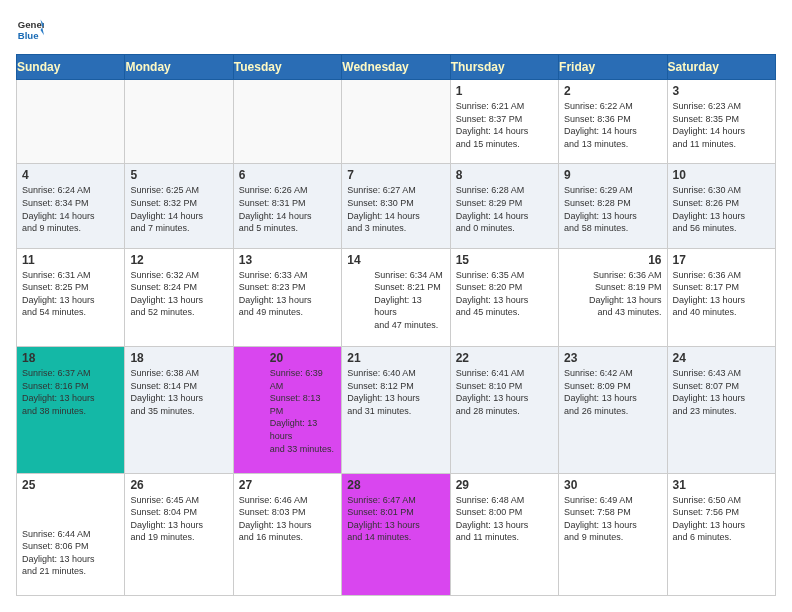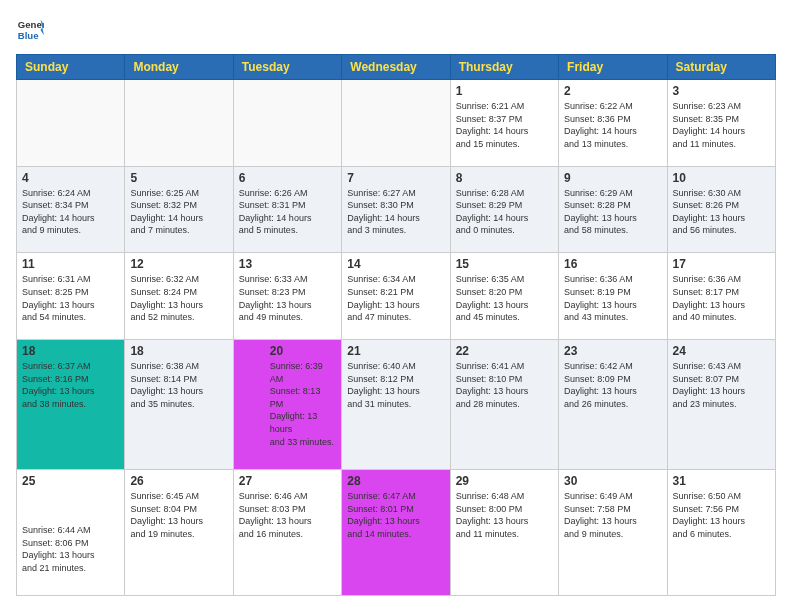--- a/index.html
+++ b/index.html
@@ -46,24 +46,24 @@
     }
     .calendar {
       flex: 1;
       border: 1px solid #ccc;
       border-collapse: collapse;
       width: 100%;
       table-layout: fixed;
     }
     .calendar th {
       background: #2a6db5;
-      color: #fde047;
+      color: #fef9c3;
       font-size: 12px;
       font-weight: bold;
-      padding: 5px 8px;
+      padding: 5px 0;
       text-align: left;
       border: 1px solid #1a5ca0;
     }
     .calendar td {
       border: 1px solid #ccc;
       vertical-align: top;
       padding: 4px 5px;
       font-size: 9.5px;
       color: #333;
       background: #fff;
@@ -224,33 +224,33 @@
           </td>
           <td style="background: rgb(255, 255, 255);">
             <span class="day-num">13</span>
             <div class="day-info" style="white-space: pre-line;">Sunrise: 6:33 AM
 Sunset: 8:23 PM
 Daylight: 13 hours
 and 49 minutes.</div>
           </td>
           <td style="background: rgb(255, 255, 255);">
             <span class="day-num">14</span>
-            <div class="day-info" style="white-space: pre-line;">Sunrise: 6:34 AM
+            <div class="day-info" style="white-space: pre-line; margin-left: 27px;">Sunrise: 6:34 AM
 Sunset: 8:21 PM
 Daylight: 13 hours
 and 47 minutes.</div>
           </td>
           <td style="background: rgb(255, 255, 255);">
             <span class="day-num">15</span>
             <div class="day-info" style="white-space: pre-line;">Sunrise: 6:35 AM
 Sunset: 8:20 PM
 Daylight: 13 hours
 and 45 minutes.</div>
           </td>
-          <td style="background: rgb(255, 255, 255);">
+          <td style="background: rgb(255, 255, 255); text-align: right;">
             <span class="day-num">16</span>
             <div class="day-info" style="white-space: pre-line;">Sunrise: 6:36 AM
 Sunset: 8:19 PM
 Daylight: 13 hours
 and 43 minutes.</div>
           </td>
           <td style="background: rgb(255, 255, 255);">
             <span class="day-num">17</span>
             <div class="day-info" style="white-space: pre-line;">Sunrise: 6:36 AM
 Sunset: 8:17 PM

